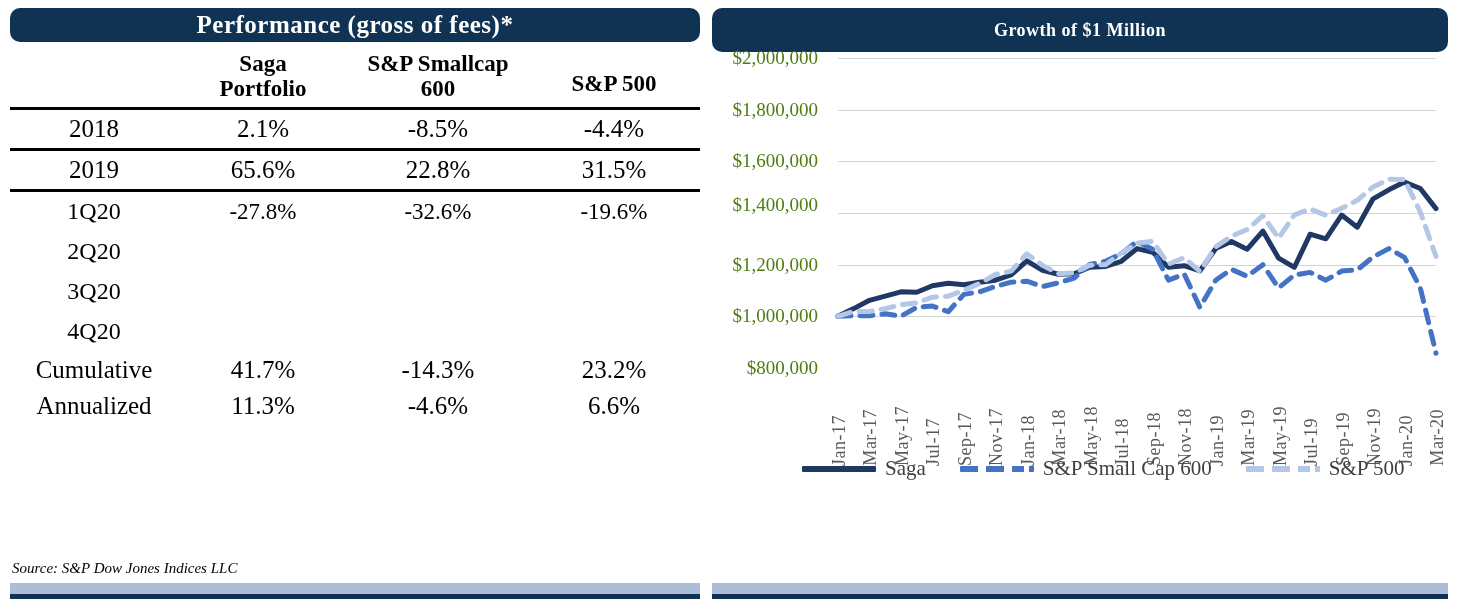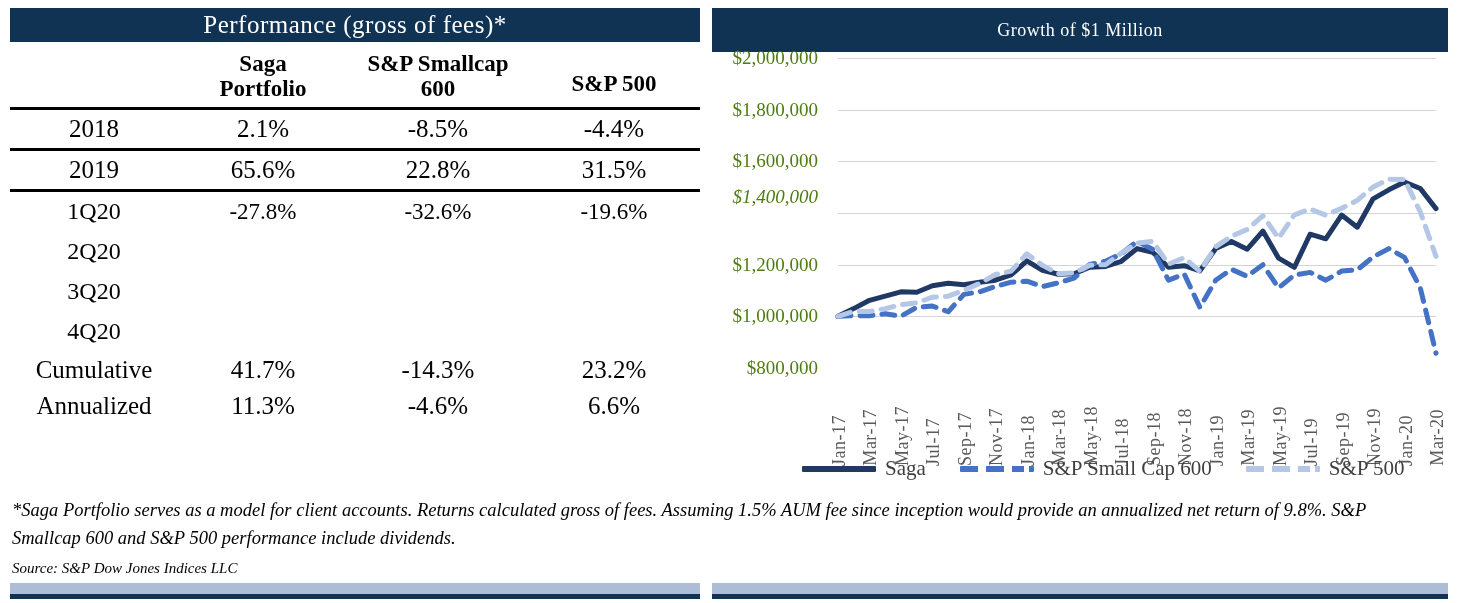--- a/index.html
+++ b/index.html
@@ -15,25 +15,26 @@
     overflow: hidden;
   }
   .page { position: relative; width: 1458px; height: 603px; }
 
   
   .hdr-bar {
     position: absolute;
     background: #103253;
     color: #ffffff;
     text-align: center;
-    font-weight: normal;
+    font-weight: bold;
     letter-spacing: .5px;
     display: flex;
     align-items: center;
     justify-content: center;
+    border-radius: 10px;
   }
   #left-header  { left: 10px;  top: 8px; width: 690px; height: 34px; font-size: 25px; }
   #right-header { left: 712px; top: 8px; width: 736px; height: 44px; font-size: 18px; }
 
   
   #perf-panel { position: absolute; left: 10px; top: 48px; width: 690px; }
   table.perf { border-collapse: collapse; width: 690px; table-layout: fixed; }
   table.perf th, table.perf td {
     padding: 0;
     text-align: center;
@@ -226,21 +227,20 @@
         <tr class="summ">
           <td>Annualized</td>
           <td>11.3%</td>
           <td>-4.6%</td>
           <td>6.6%</td>
         </tr>
       </tbody>
     </table>
   </div>
 
-  <div id="footnote">*Saga Portfolio serves as a model for client accounts. Returns calculated gross of fees. Assuming 1.5% AUM fee since inception would provide an annualized net return of 9.8%. S&amp;P Smallcap 600 and S&amp;P 500 performance include dividends.</div>
   <div id="source-line">Source: S&amp;P Dow Jones Indices LLC</div>
 
   <div class="foot" id="foot-left">
     <div class="light"></div>
     <div class="dark"></div>
   </div>
   <div class="foot" id="foot-right">
     <div class="light"></div>
     <div class="dark"></div>
   </div>
@@ -252,21 +252,21 @@
           <div class="gridline" style="top: 206.667px;"></div>
           <div class="gridline" style="top: 155px;"></div>
           <div class="gridline" style="top: 103.333px;"></div>
           <div class="gridline" style="top: 51.6667px;"></div>
           <div class="gridline" style="top: 0px;"></div>
         </div>
       <div id="yticks">
           <div class="ytick" style="top: 310px;">$800,000</div>
           <div class="ytick" style="top: 258.333px;">$1,000,000</div>
           <div class="ytick" style="top: 206.667px;">$1,200,000</div>
-          <div class="ytick" style="top: 139px; font-style: italic;">$1,400,000</div>
+          <div class="ytick" style="top: 147px;">$1,400,000</div>
           <div class="ytick" style="top: 103.333px;">$1,600,000</div>
           <div class="ytick" style="top: 51.6667px;">$1,800,000</div>
           <div class="ytick" style="top: 0px;">$2,000,000</div>
         </div>
       <svg class="series" id="series-svg" width="598" height="310">
           <polyline points="0.0,258.3 15.7,250.6 31.5,242.3 47.2,238.2 62.9,233.8 78.7,234.3 94.4,227.8 110.2,225.3 125.9,226.8 141.6,224.2 157.4,222.2 173.1,217.0 188.8,202.8 204.6,212.3 220.3,216.2 236.1,215.7 251.8,209.3 267.5,208.5 283.3,203.3 299.0,190.6 314.7,194.3 330.5,209.3 346.2,207.7 361.9,212.9 377.7,190.6 393.4,183.4 409.2,191.2 424.9,173.1 440.6,200.2 456.4,209.3 472.1,176.2 487.8,180.8 503.6,157.1 519.3,169.2 535.1,140.8 550.8,131.8 566.5,124.0 582.3,130.5 598.0,150.6" fill="none" stroke="#1f3864" stroke-width="5" stroke-linecap="round" stroke-linejoin="round"></polyline>
           <polyline points="0.0,258.3 15.7,257.6 31.5,257.8 47.2,255.8 62.9,258.3 78.7,249.3 94.4,248.0 110.2,253.7 125.9,236.4 141.6,233.8 157.4,228.4 173.1,224.2 188.8,223.2 204.6,228.6 220.3,224.8 236.1,220.1 251.8,206.4 267.5,203.3 283.3,195.8 299.0,183.4 314.7,191.4 330.5,222.2 346.2,216.0 361.9,249.3 377.7,222.2 393.4,211.3 409.2,218.3 424.9,206.7 440.6,229.9 456.4,217.0 472.1,214.4 487.8,222.2 503.6,213.1 519.3,211.8 535.1,198.9 550.8,190.6 566.5,199.4 582.3,229.9 598.0,295.3" fill="none" stroke="#4472c4" stroke-width="5" stroke-linecap="round" stroke-linejoin="round" stroke-dasharray="13 9"></polyline>
           <polyline points="0.0,258.3 15.7,253.4 31.5,253.4 47.2,250.6 62.9,246.7 78.7,244.9 94.4,239.2 110.2,238.2 125.9,232.2 141.6,225.5 157.4,216.5 173.1,213.1 188.8,195.8 204.6,207.4 220.3,215.7 236.1,214.9 251.8,207.2 267.5,206.7 283.3,195.0 299.0,185.2 314.7,183.4 330.5,206.1 346.2,199.7 361.9,213.4 377.7,188.8 393.4,178.3 409.2,171.5 424.9,157.6 440.6,180.3 456.4,156.8 472.1,151.1 487.8,157.1 503.6,150.3 519.3,142.3 535.1,128.9 550.8,121.2 566.5,121.4 582.3,154.0 598.0,198.4" fill="none" stroke="#b4c7e7" stroke-width="5" stroke-linecap="round" stroke-linejoin="round" stroke-dasharray="13 9"></polyline>
         </svg>
     </div>

